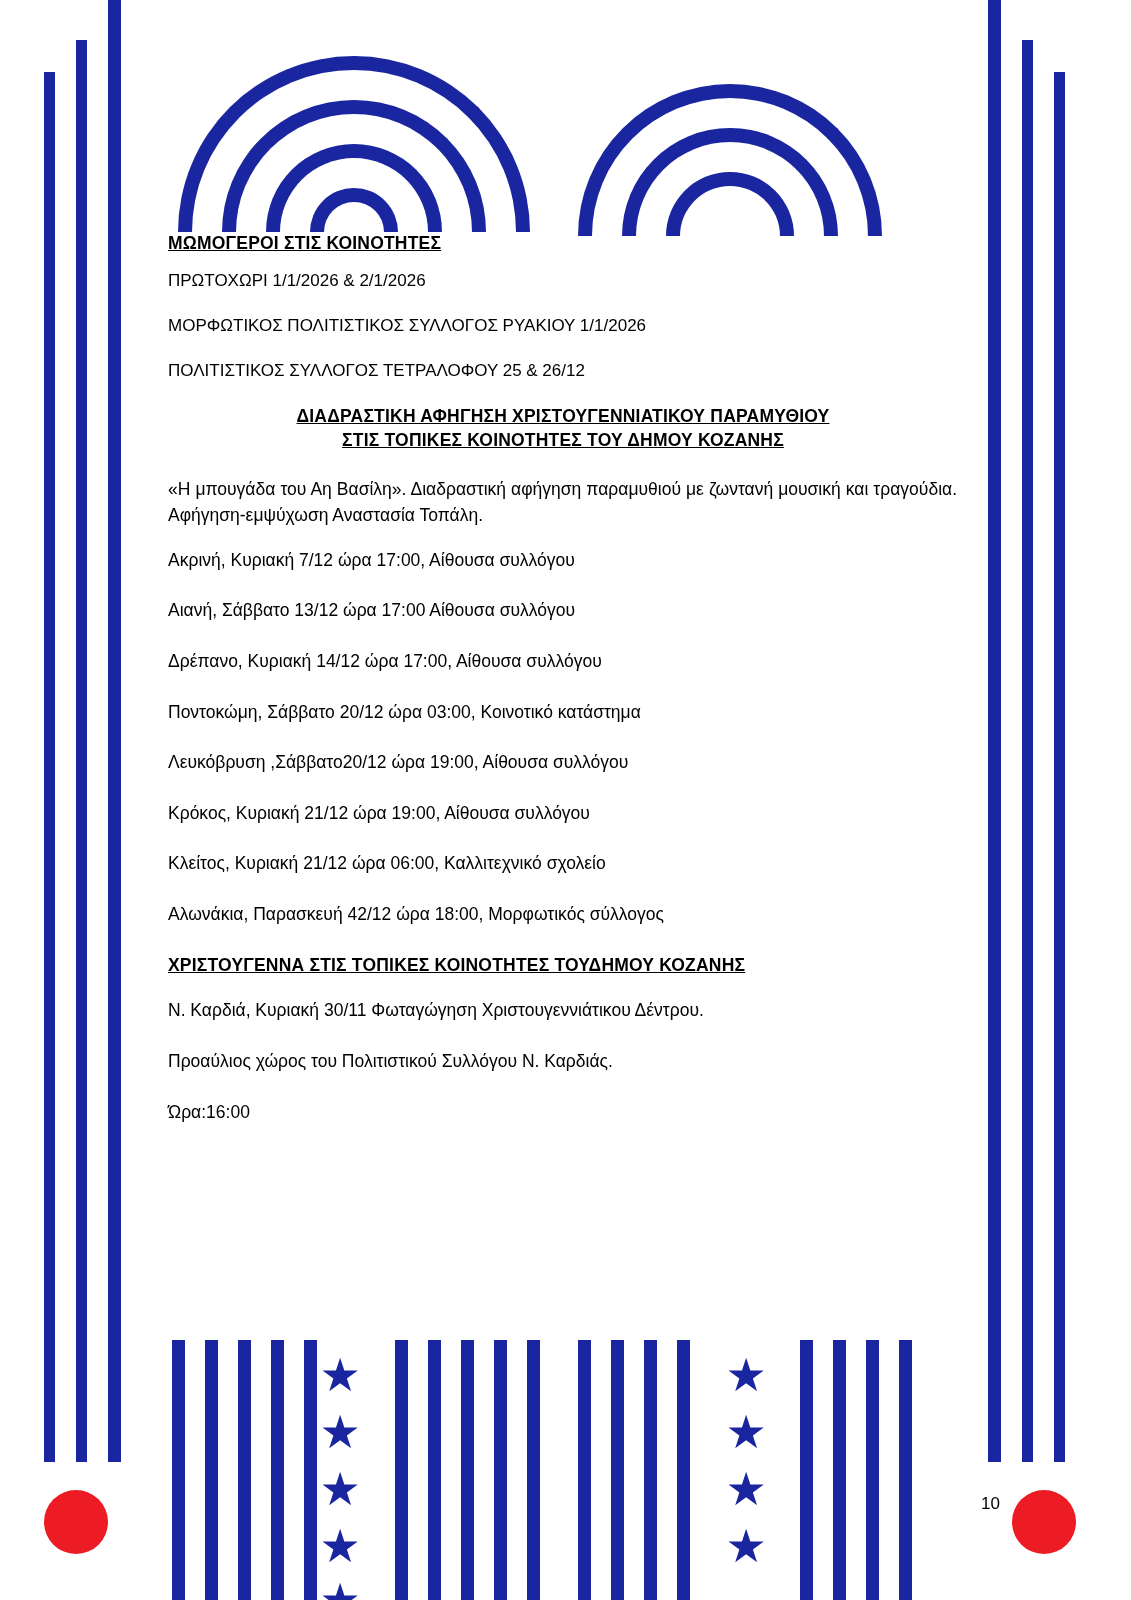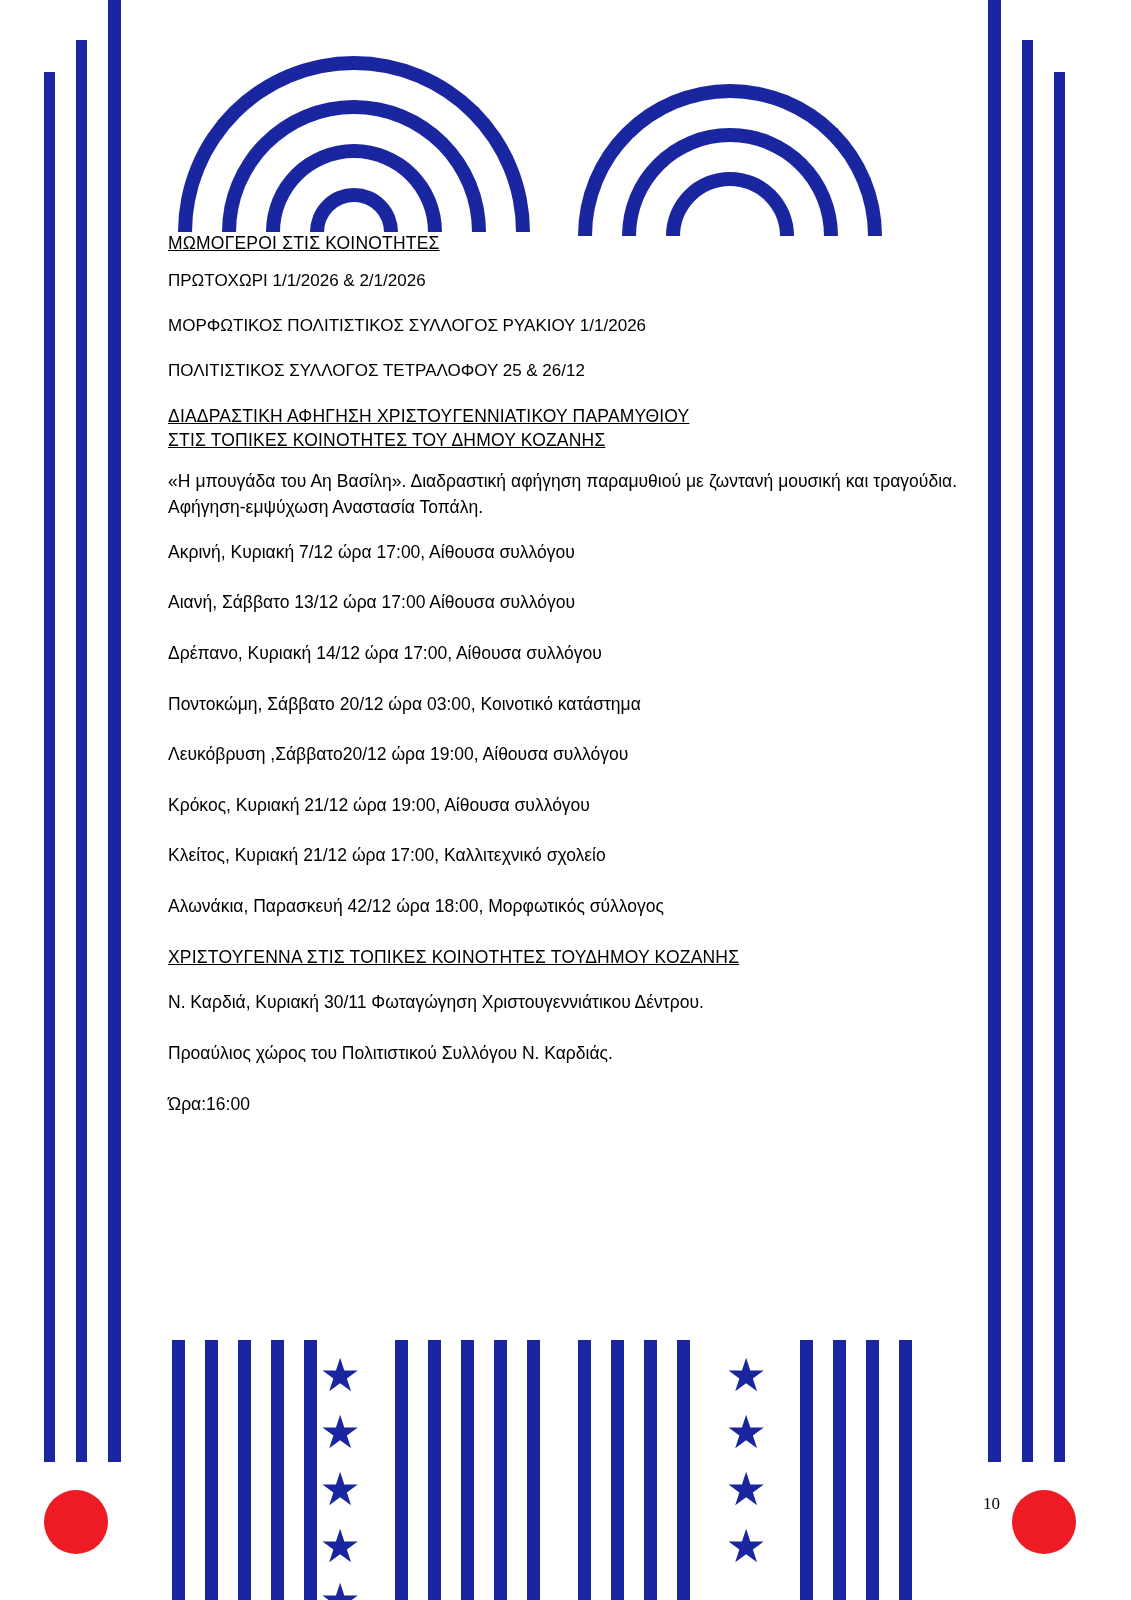--- a/index.html
+++ b/index.html
@@ -57,28 +57,29 @@
   
   .content {
     position: absolute;
     left: 168px;
     top: 232px;
     width: 790px;
   }
 
   .heading {
     font-size: 17.5px;
-    font-weight: normal;
+    font-weight: bold;
     text-decoration: underline;
     line-height: 1.35;
     margin: 0 0 14px 0;
     letter-spacing: 0.2px;
   }
   .heading.tight {
-    margin-bottom: 16px;
+    margin-bottom: 24px;
+    text-align: center;
   }
 
   .line {
     font-size: 17px;
     line-height: 1.3;
     margin: 0 0 23px 0;
   }
 
   .para {
     font-size: 17.5px;
@@ -100,21 +101,20 @@
     margin-top: 4px;
     margin-bottom: 22px;
   }
 
   .pagenum {
     position: absolute;
     right: 131px;
     top: 1494px;
     font-size: 17px;
     color: #000;
-    font-family: Liberation Serif, serif;
   }
 </style>
 </head>
 <body>
 
 <div class="page">
 
   <div class="bar" style="left:44px; top:72px; width:11px; height:1390px;"></div>
   <div class="bar" style="left:76px; top:40px; width:11px; height:1422px;"></div>
   <div class="bar" style="left:108px; top:0px; width:13px; height:1462px;"></div>
@@ -198,21 +198,21 @@
     <div class="event">
       <b>Ποντοκώμη, Σάββατο 20/12</b><span> ώρα 03:00, Κοινοτικό κατάστημα</span>
     </div>
     <div class="event">
       <b>Λευκόβρυση ,Σάββατο20/12</b><span> ώρα 19:00, Αίθουσα συλλόγου</span>
     </div>
     <div class="event">
       <b>Κρόκος, Κυριακή 21/12</b><span> ώρα 19:00, Αίθουσα συλλόγου</span>
     </div>
     <div class="event">
-      <b>Κλείτος, Κυριακή 21/12</b><span> ώρα 17:00, Καλλιτεχνικό σχολείο</span>
+      <b>Κλείτος, Κυριακή 21/12</b><span> ώρα 06:00, Καλλιτεχνικό σχολείο</span>
     </div>
     <div class="event">
       <b>Αλωνάκια, Παρασκευή 42/12</b><span> ώρα 18:00, Μορφωτικός σύλλογος</span>
     </div>
 
     <div class="heading spaced-head">ΧΡΙΣΤΟΥΓΕΝΝΑ ΣΤΙΣ ΤΟΠΙΚΕΣ ΚΟΙΝΟΤΗΤΕΣ ΤΟΥΔΗΜΟΥ ΚΟΖΑΝΗΣ</div>
 
     <div class="event">
       <b>Ν. Καρδιά, Κυριακή 30/11</b><span> Φωταγώγηση Χριστουγεννιάτικου Δέντρου.</span>
     </div>

